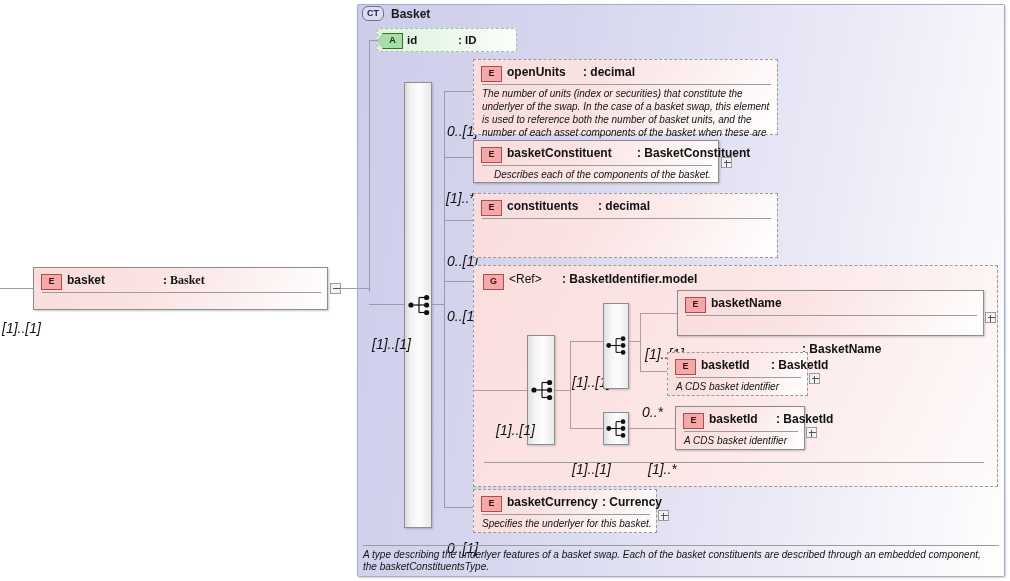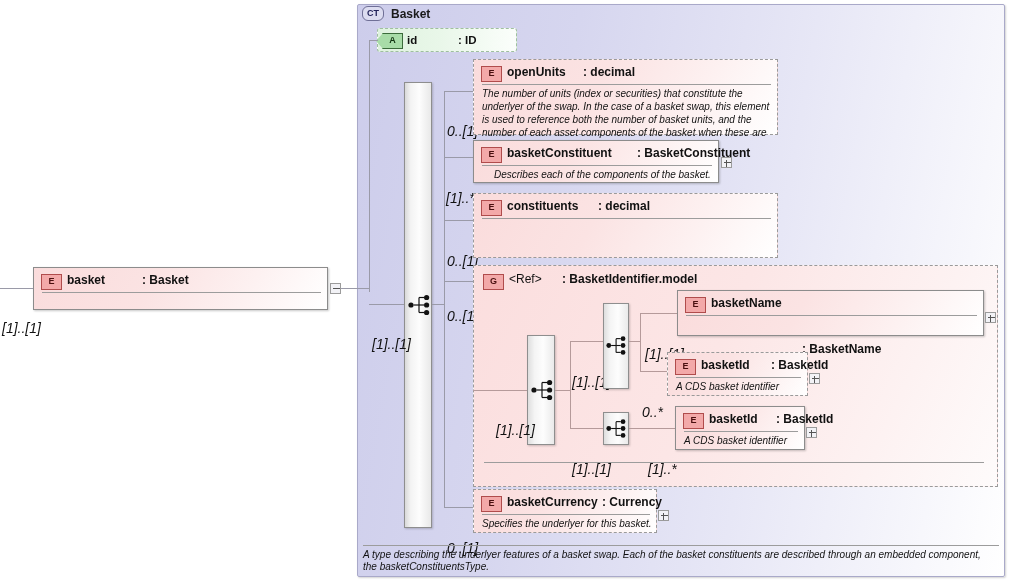--- a/index.html
+++ b/index.html
@@ -125,21 +125,21 @@
   <span class="nm">id</span>
   <span class="ty">: ID</span>
 </div>
 
 <div class="abs vl" style="left:369px;top:40px;height:252px;"></div>
 <div class="abs hl" style="left:369px;top:40px;width:9px;"></div>
 
 <div class="abs ebox solid" id="basket-el">
   <span class="e-badge">E</span>
   <span class="e-name" style="left:33px;">basket</span>
-  <span class="e-name" style="left:108px;">: Basket</span>
+  <span class="e-name" style="left:129px;font-family:Liberation Serif, serif;">: Basket</span>
   <div class="e-rule" style="top:24px;width:279px;"></div>
 </div>
 <div class="abs card" style="left:2px;top:275px;">[1]..[1]</div>
 <div class="abs hl" style="left:0px;top:288px;width:33px;"></div>
 <div class="abs minus" style="left:330px;top:283px;"></div>
 <div class="abs hl" style="left:341px;top:288px;width:28px;"></div>
 
 <div class="abs seqbar" id="main-seq" style="left:404px;top:82px;width:28px;height:446px;"></div>
 <svg class="abs seqicon" style="left:408px;top:294px;" width="24" height="22" viewBox="0 0 24 22">
   <circle cx="3" cy="11" r="2.6" fill="#111"></circle>

